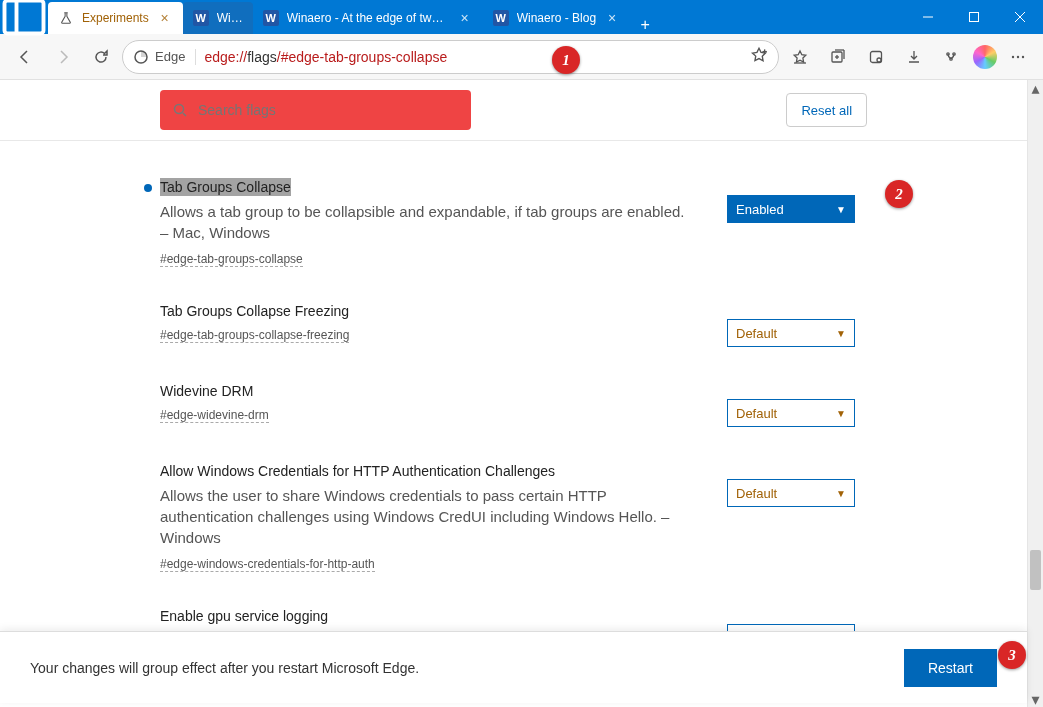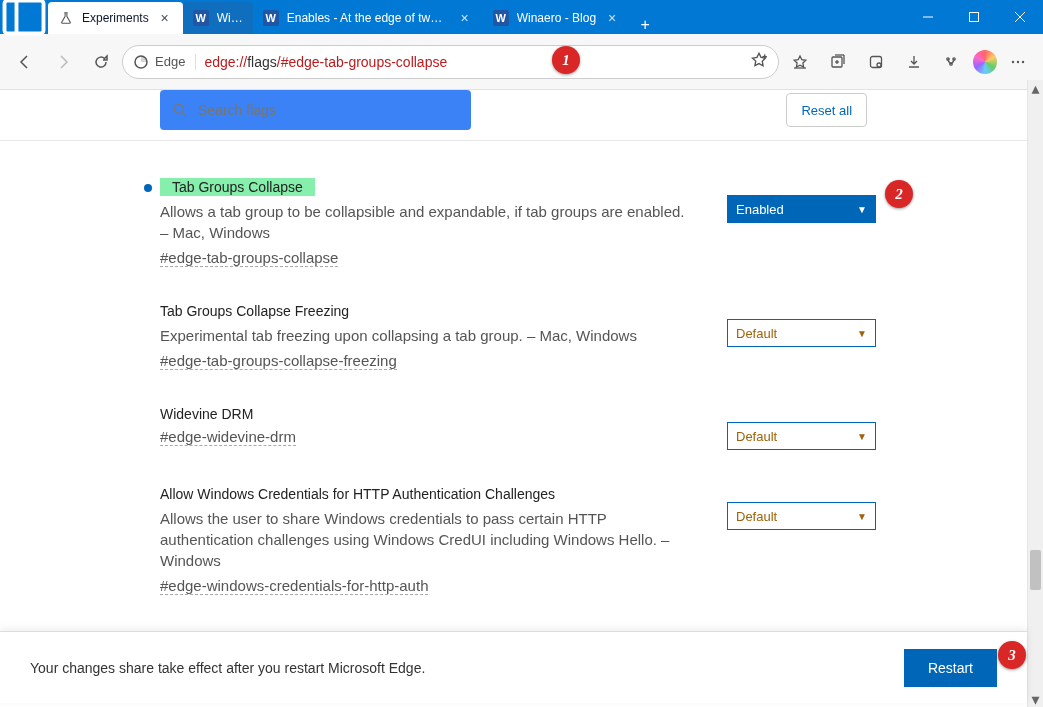--- a/index.html
+++ b/index.html
@@ -3,63 +3,63 @@
 <meta charset="utf-8">
 <style>
 * { box-sizing: border-box; margin: 0; padding: 0; font-family: "Segoe UI", Arial, sans-serif; }
 body { width: 1043px; height: 707px; background: #fff; overflow: hidden; position: relative; }
 
 
 .titlebar { height: 34px; background: #0078d4; display: flex; align-items: stretch; }
 .titlebar-left { width: 48px; display:flex; align-items:center; justify-content:center; color:#fff; }
 .tabs { display:flex; align-items:flex-end; flex:1; }
 .tab { height: 32px; display:flex; align-items:center; padding: 0 10px; font-size:12px; color:#fff; gap:8px; max-width:230px; border-radius:4px 4px 0 0; margin-top:2px; position:relative; }
-.tab.active { background:#fff; color:#0f172a; }
+.tab.active { background:#fff; color:#a16207; }
 .tab.inactive-bg { background:#106ebe; }
 .tab .favicon { width:16px; height:16px; display:flex; align-items:center; justify-content:center; font-size:11px; }
 .tab .favicon.w { background:#2156a5; color:#fff; font-weight:bold; border-radius:2px; }
 .tab .label { white-space:nowrap; overflow:hidden; text-overflow:ellipsis; flex:1; }
 .tab .close { font-size:14px; opacity:.8; width:16px; text-align:center; }
 .newtab { width:30px; display:flex; align-items:center; justify-content:center; color:#fff; font-size:16px; }
 .win-controls { display:flex; }
 .win-btn { width:46px; display:flex; align-items:center; justify-content:center; color:#fff; }
 .win-btn svg { width:10px; height:10px; }
 
 
-.toolbar { height:56px; background:#f7f7f7; border-bottom:1px solid #e1e1e1; display:flex; align-items:center; padding:0 8px; gap:4px; }
+.toolbar { height:46px; background:#f7f7f7; border-bottom:1px solid #e1e1e1; display:flex; align-items:center; padding:0 8px; gap:4px; }
 .tool-btn { width:34px; height:34px; display:flex; align-items:center; justify-content:center; border-radius:4px; color:#555; }
 .tool-btn svg { width:16px; height:16px; }
 .tool-btn.disabled { color:#bbb; }
 .address { flex:1; height:34px; border:1px solid #ccc; border-radius:17px; display:flex; align-items:center; padding:0 10px; background:#fff; gap:8px; }
 .address .edge-chip { display:flex; align-items:center; gap:6px; padding-right:10px; border-right:1px solid #ddd; color:#555; font-size:13px; }
 .address .url { font-size:14px; color:#333; flex:1; }
 .address .url .path-dim { color:#b91c1c; }
 .address .star { color:#555; }
 .profile { width:24px; height:24px; border-radius:50%; background: conic-gradient(#f66,#fc6,#6c6,#6cf,#96f,#f6c,#f66); }
 
 
 .content-wrap { position:absolute; top:80px; left:0; right:16px; bottom:0; overflow:hidden; }
 .scrollbar-track { position:absolute; top:80px; right:0; width:16px; bottom:0; background:#f0f0f0; border-left:1px solid #e5e5e5; }
 .scrollbar-thumb { position:absolute; left:2px; right:2px; height:40px; top:470px; background:#c1c1c1; border-radius:2px; }
 .scrollbar-arrow { position:absolute; left:0; right:0; height:16px; display:flex; align-items:center; justify-content:center; color:#666; }
 .flags-header { display:flex; align-items:center; padding: 10px 160px; gap:14px; border-bottom:1px solid #e8e8e8; }
-.search-box { flex:1; max-width:430px; height:40px; background:#3b82f6; border-radius:4px; display:flex; align-items:center; padding:0 12px; gap:10px; color:#666; }
+.search-box { flex:1; max-width:430px; height:40px; background:#ef4444; border-radius:4px; display:flex; align-items:center; padding:0 12px; gap:10px; color:#666; }
 .search-box input { border:none; background:transparent; flex:1; font-size:14px; color:#333; outline:none; }
 .reset-btn { height:32px; padding:16px 14px; border:1px solid #ccc; border-radius:4px; background:#fff; color:#0067b8; font-size:13px; display:flex; align-items:center; }
 
 .flags-body { padding: 20px 160px 0 160px; }
 .flag { display:flex; gap:40px; padding:18px 0; position:relative; }
 .flag .dot { position:absolute; left:-16px; top:23px; width:8px; height:8px; border-radius:50%; background:#0067b8; }
 .flag-left { flex:1; }
 .flag-title { font-size:14px; color:#222; margin-bottom:6px; }
-.flag-title.highlight span { background:#86efac; padding:1px 12px; }
+.flag-title.highlight span { background:#a3a3a3; padding:1px 0; }
 .flag-desc { font-size:15px; color:#555; line-height:1.4; margin-bottom:6px; }
-.flag-anchor { font-size:15px; color:#555; border-bottom:1px dashed #aaa; display:inline-block; }
+.flag-anchor { font-size:12px; color:#555; border-bottom:1px dashed #aaa; display:inline-block; }
 .flag-right { width:140px; padding-top:16px; }
-.flag-select { width:149px; height:28px; border:1px solid #0067b8; display:flex; align-items:center; justify-content:space-between; padding:0 8px; font-size:13px; }
+.flag-select { width:128px; height:28px; border:1px solid #0067b8; display:flex; align-items:center; justify-content:space-between; padding:0 8px; font-size:13px; }
 .flag-select.default { background:#fff; color:#a16207; }
 .flag-select.enabled { background:#0067b8; color:#fff; }
 .flag-select .chev { font-size:10px; }
 
 
 .restart-bar { position:absolute; left:0; right:16px; bottom:4px; height:72px; background:#fff; border-top:1px solid #ddd; box-shadow:0 -2px 8px rgba(0,0,0,.08); display:flex; align-items:center; padding:0 30px; justify-content:space-between; }
 .restart-btn { height:38px; padding:0 24px; background:#0067b8; color:#fff; border:none; font-size:14px; display:flex; align-items:center; }
 
 
 .ann { position:absolute; width:28px; height:28px; border-radius:50%; background:#d92626; color:#fff; display:flex; align-items:center; justify-content:center; font-weight:bold; font-style:italic; font-family: Georgia, serif; font-size:15px; box-shadow:0 1px 3px rgba(0,0,0,.4); }
@@ -83,21 +83,21 @@
       </span>
       <span class="label">Experiments</span>
       <span class="close">×</span>
     </div>
     <div class="tab inactive-bg" style="max-width:70px;">
       <span class="favicon w">W</span>
       <span class="label">Winaero</span>
     </div>
     <div class="tab">
       <span class="favicon w">W</span>
-      <span class="label">Enables - At the edge of tweak</span>
+      <span class="label">Winaero - At the edge of tweak</span>
       <span class="close">×</span>
     </div>
     <div class="tab">
       <span class="favicon w">W</span>
       <span class="label">Winaero - Blog</span>
       <span class="close">×</span>
     </div>
     <div class="newtab">+</div>
   </div>
   <div class="win-controls">
@@ -217,21 +217,21 @@
         <span class="dot"></span>
         <div class="flag-left"><div class="flag-title highlight"><span>Tab Groups Collapse</span></div><div class="flag-desc">Allows a tab group to be collapsible and expandable, if tab groups are enabled. – Mac, Windows</div><span class="flag-anchor">#edge-tab-groups-collapse</span></div>
         <div class="flag-right">
           <div class="flag-select enabled">
             <span>Enabled</span>
             <span class="chev">▼</span>
           </div>
         </div>
       </div>
       <div class="flag">
-        <div class="flag-left"><div class="flag-title"><span>Tab Groups Collapse Freezing</span></div><div class="flag-desc">Experimental tab freezing upon collapsing a tab group. – Mac, Windows</div><span class="flag-anchor">#edge-tab-groups-collapse-freezing</span></div>
+        <div class="flag-left"><div class="flag-title"><span>Tab Groups Collapse Freezing</span></div><span class="flag-anchor">#edge-tab-groups-collapse-freezing</span></div>
         <div class="flag-right">
           <div class="flag-select default">
             <span>Default</span>
             <span class="chev">▼</span>
           </div>
         </div>
       </div>
       <div class="flag">
         <div class="flag-left"><div class="flag-title"><span>Widevine DRM</span></div><span class="flag-anchor">#edge-widevine-drm</span></div>
         <div class="flag-right">
@@ -265,19 +265,19 @@
     </div>
 </div>
 
 <div class="scrollbar-track">
   <div class="scrollbar-arrow" style="top:0">▴</div>
   <div class="scrollbar-thumb"></div>
   <div class="scrollbar-arrow" style="bottom:0">▾</div>
 </div>
 
 <div class="restart-bar">
-  <span style="font-size:14px;color:#333;">Your changes share take effect after you restart Microsoft Edge.</span>
+  <span style="font-size:14px;color:#333;">Your changes will group effect after you restart Microsoft Edge.</span>
   <button class="restart-btn">Restart</button>
 </div>
 
 <div class="ann" style="top:46px; left:552px;">1</div>
 <div class="ann" style="top:180px; left:885px;">2</div>
 <div class="ann" style="top:641px; left:998px;">3</div>
 
 </body></html>

